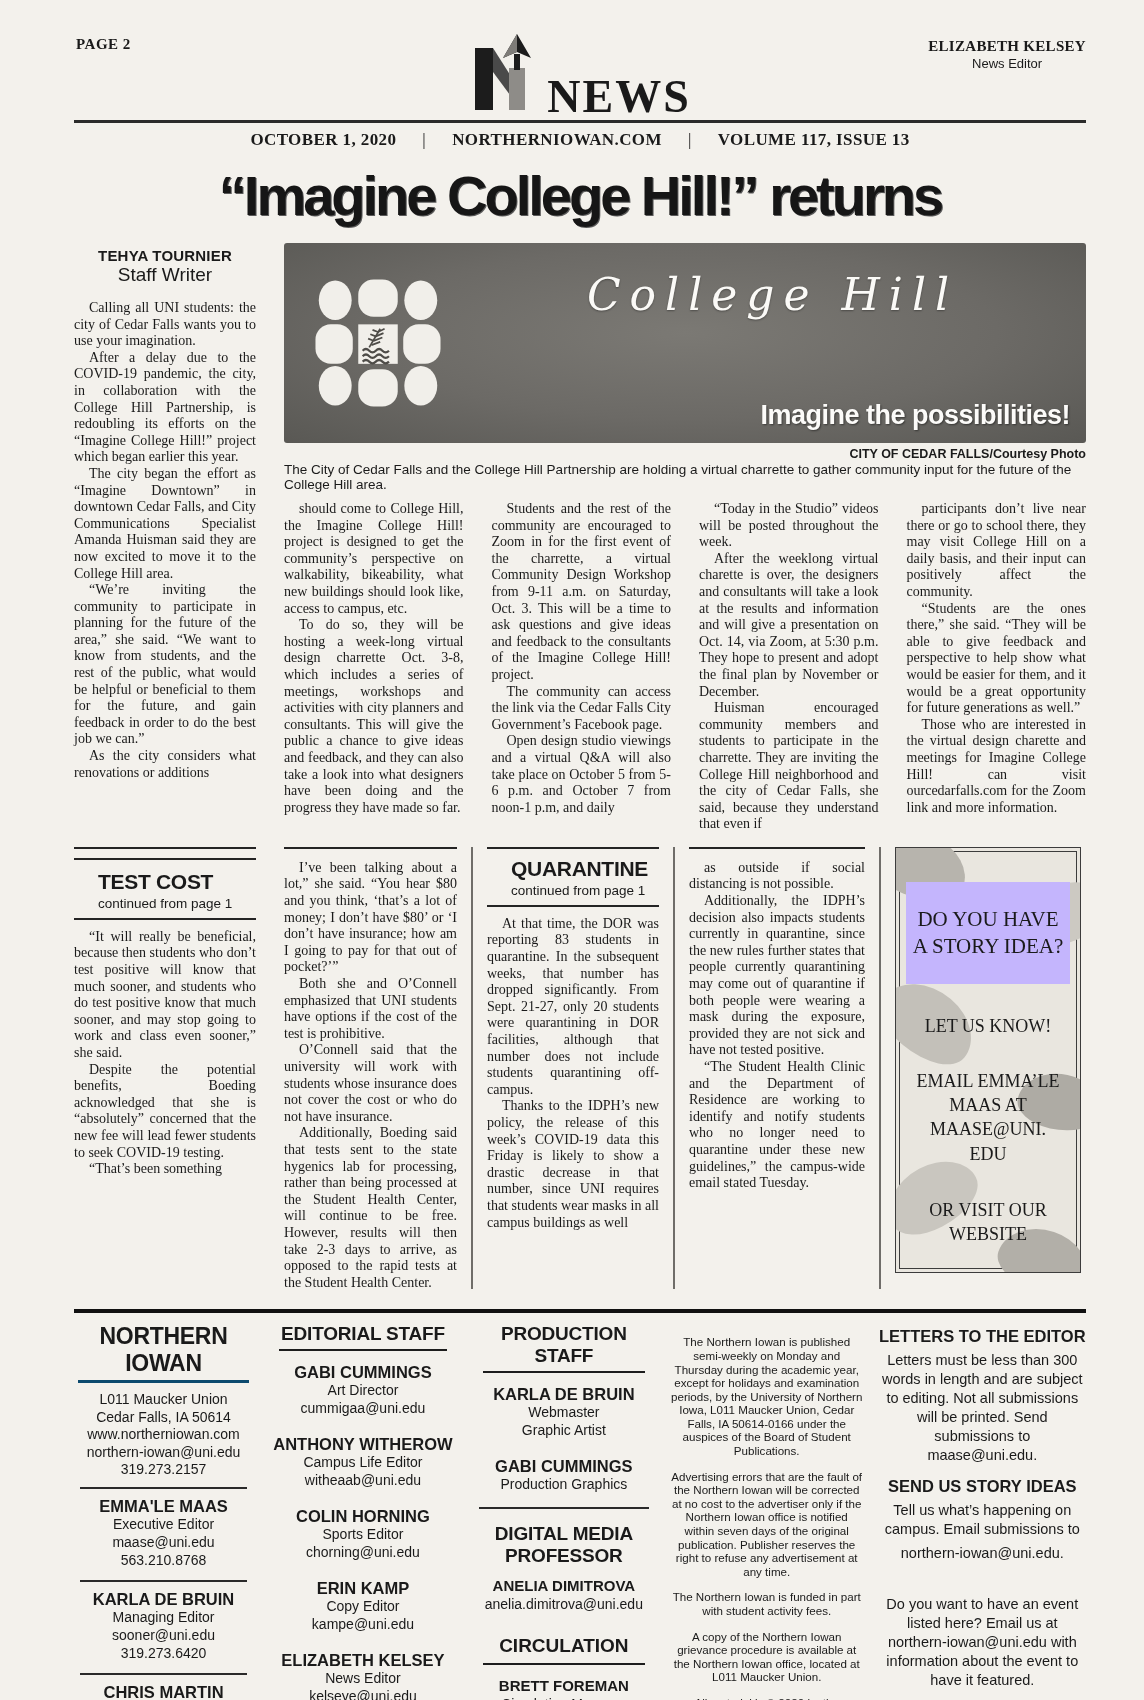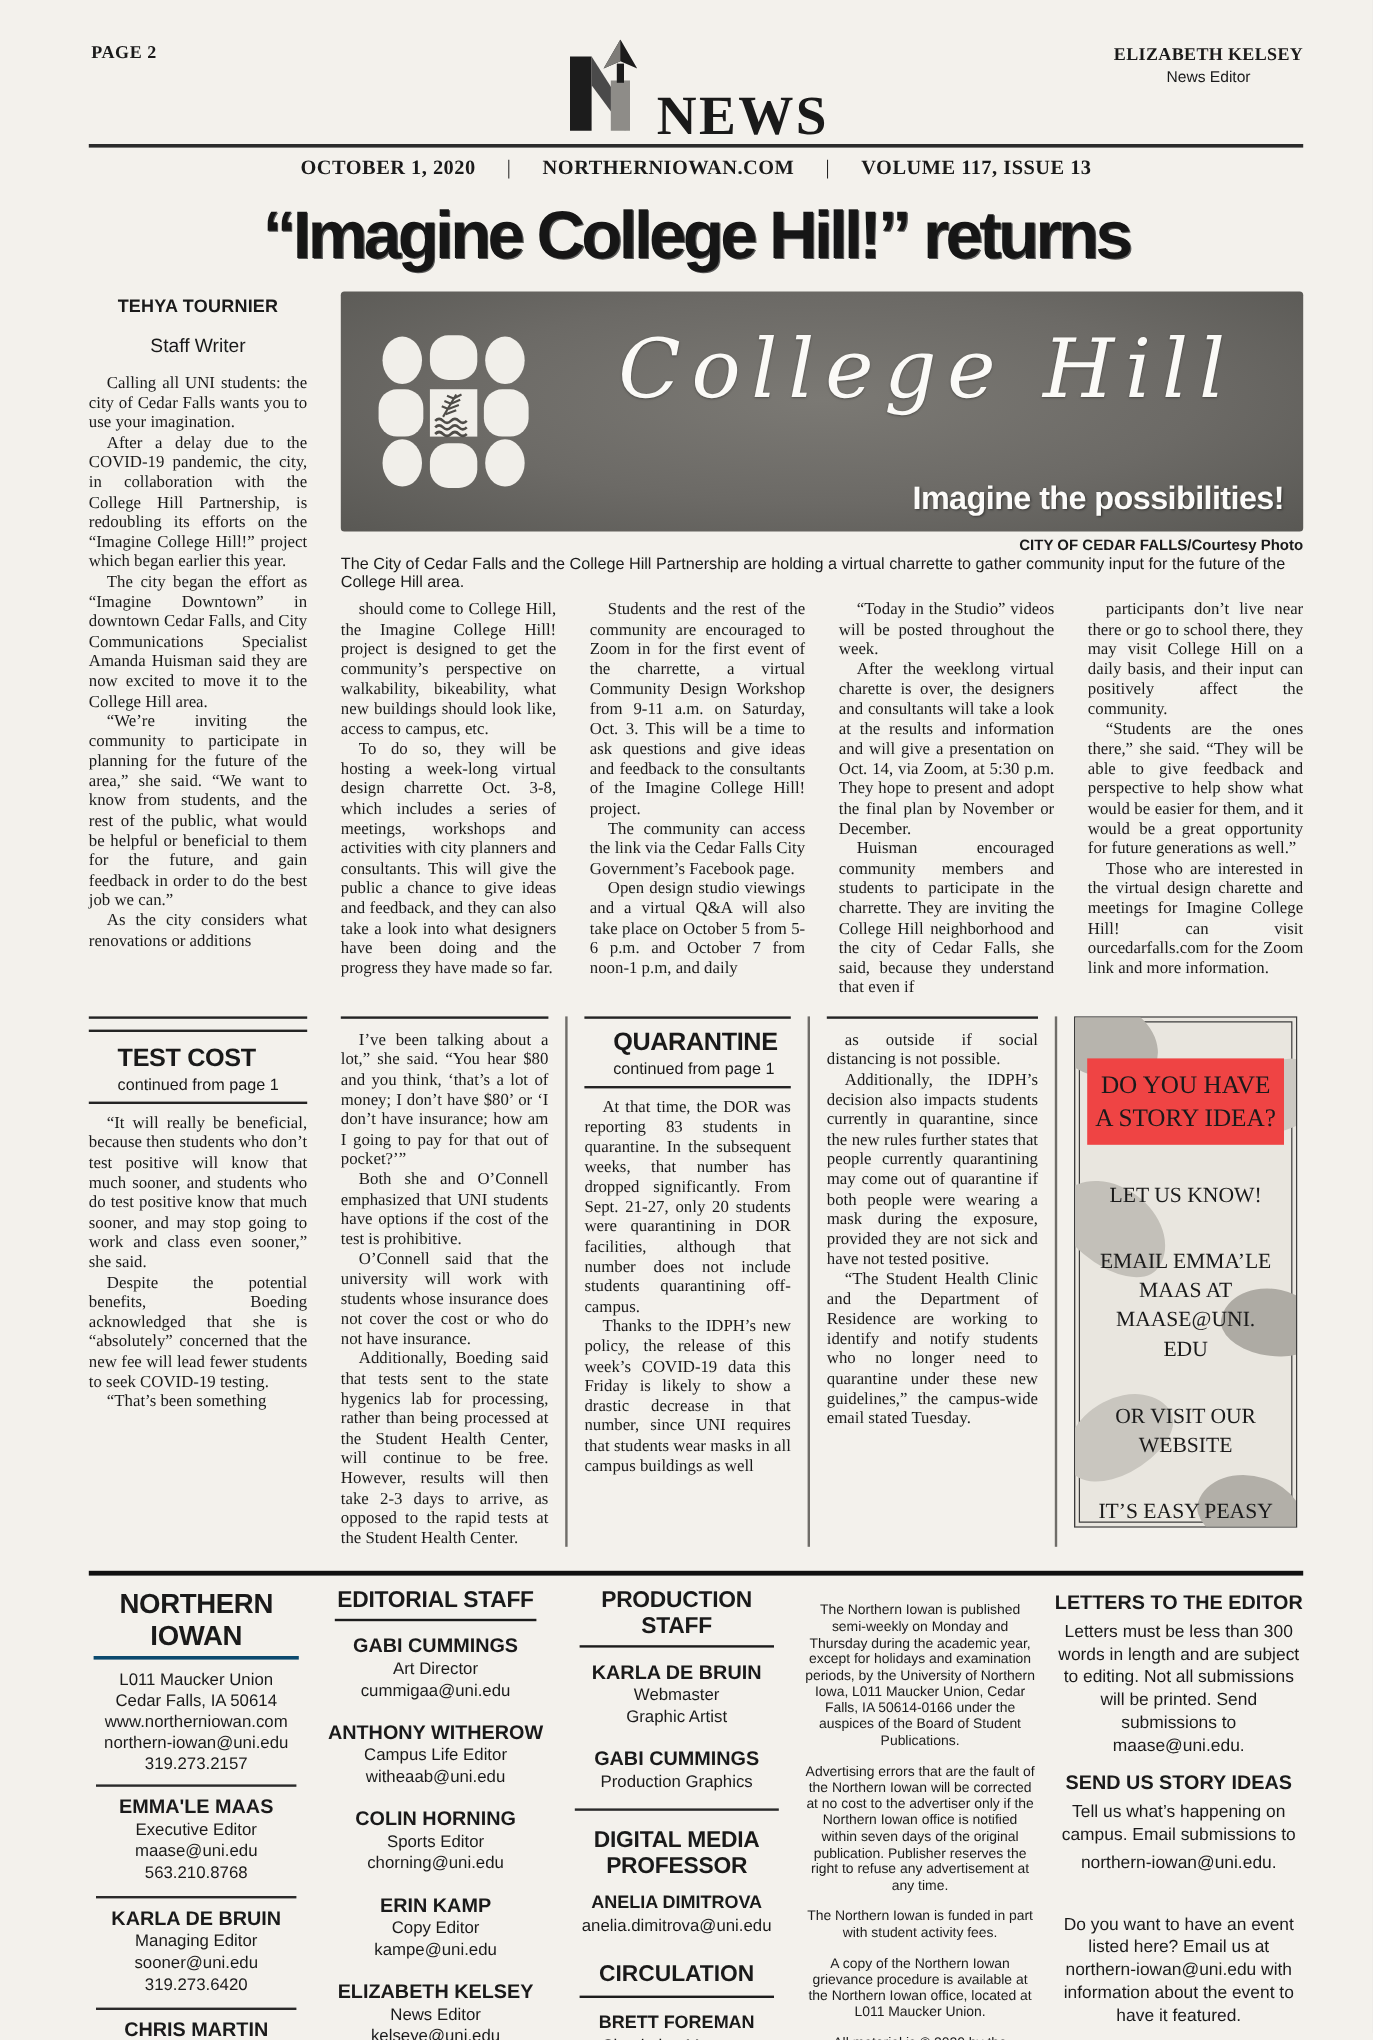--- a/index.html
+++ b/index.html
@@ -22,28 +22,28 @@
   
   .headline{font-family:"Liberation Sans",sans-serif;font-weight:800;font-stretch:condensed;
             font-size:56px;letter-spacing:-3px;line-height:78px;text-align:center;color:#161616;
             margin:2px 0 8px;white-space:nowrap;text-shadow:1px 1px 0 #5a5a5a;}
 
   
   .main{display:flex;gap:28px;}
   .icol{width:182px;flex:none;}
   .byline{text-align:center;margin:4px 0 14px;font-family:"Liberation Sans",sans-serif;}
   .byline .ba{font-weight:700;font-size:15px;letter-spacing:.2px;}
-  .byline .br{font-size:16px;margin-top:16px;}
+  .byline .br{font-size:19px;margin-top:0;}
   p.body{font-size:14px;line-height:16.6px;text-align:justify;text-indent:15px;margin:0;}
   .rightblk{flex:1;min-width:0;}
   .photo{height:200px;border-radius:3px;position:relative;overflow:hidden;
          background:radial-gradient(ellipse at 50% 45%,#7b7974 0%,#6c6a66 55%,#595854 100%);}
   .emblem{position:absolute;left:28px;top:32px;}
   .script{position:absolute;left:195px;right:20px;top:26px;text-align:center;
-          font-family:"DejaVu Serif",serif;font-style:italic;font-size:68px;letter-spacing:9px;
+          font-family:"DejaVu Serif",serif;font-style:italic;font-size:44px;letter-spacing:9px;
           color:#fbfaf7;text-shadow:0 1px 2px rgba(0,0,0,.35);}
   .tagline{position:absolute;right:16px;bottom:12px;font-family:"Liberation Sans",sans-serif;
            font-weight:800;font-stretch:condensed;font-size:27px;color:#fcfbf9;letter-spacing:-.5px;
            text-shadow:1px 1px 2px rgba(0,0,0,.45);}
   .credit{text-align:right;font-family:"Liberation Sans",sans-serif;font-weight:700;font-size:12.5px;margin-top:4px;}
   .caption{font-family:"Liberation Sans",sans-serif;font-size:13.5px;margin-top:1px;}
   .cols4{display:flex;gap:28px;margin-top:9px;}
   .acol{flex:1;min-width:0;}
 
   
@@ -61,21 +61,21 @@
   .ad{width:184px;height:424px;flex:none;position:relative;overflow:hidden;text-align:center;
       background:#e9e6df;border:1px solid #3c3c3c;box-shadow:inset 0 0 0 3px #e9e6df,inset 0 0 0 4px #3c3c3c;}
   .lemon{position:absolute;border-radius:52% 48% 55% 45%/60% 55% 45% 40%;}
   .lm1{width:96px;height:64px;left:-24px;top:-14px;background:#b7b4ad;transform:rotate(24deg);}
   .lm2{width:88px;height:58px;right:-30px;top:36px;background:#ccc9c2;transform:rotate(-18deg);}
   .lm3{width:100px;height:66px;left:-18px;top:142px;background:#c3c0b9;transform:rotate(40deg);}
   .lm4{width:84px;height:56px;right:-22px;top:226px;background:#aeaba4;transform:rotate(12deg);}
   .lm5{width:96px;height:62px;left:-12px;top:318px;background:#c9c6bf;transform:rotate(-28deg);}
   .lm6{width:90px;height:60px;right:-8px;bottom:-18px;background:#b2afa8;transform:rotate(18deg);}
   .adstack{position:relative;z-index:1;padding-top:34px;font-family:"Liberation Serif",serif;}
-  .ad-head{background:#ef4444;margin:0 10px 30px;padding:9px 4px;font-size:21px;line-height:1.3;}
+  .ad-head{background:#c4b5fd;margin:0 10px 30px;padding:24px 4px;font-size:21px;line-height:1.3;}
   .ad-line{font-size:18px;line-height:1.35;margin:0 18px 30px;}
   .ad-line.email{margin-bottom:32px;}
   .ad-line.last{margin-bottom:0;}
 
   
   .footrule{height:4px;background:#111;margin:18px 0 10px;}
   .foot{display:flex;gap:16px;font-family:"Liberation Sans",sans-serif;text-align:center;}
   .f1{width:183px;} .f2{width:192px;} .f3{width:186px;} .f4{width:196px;} .f5{width:212px;}
   .np-title{font-weight:800;font-stretch:condensed;font-size:23px;letter-spacing:-.3px;
             border-bottom:3px solid #0c4a6e;padding-bottom:3px;margin:0 4px 8px;}

